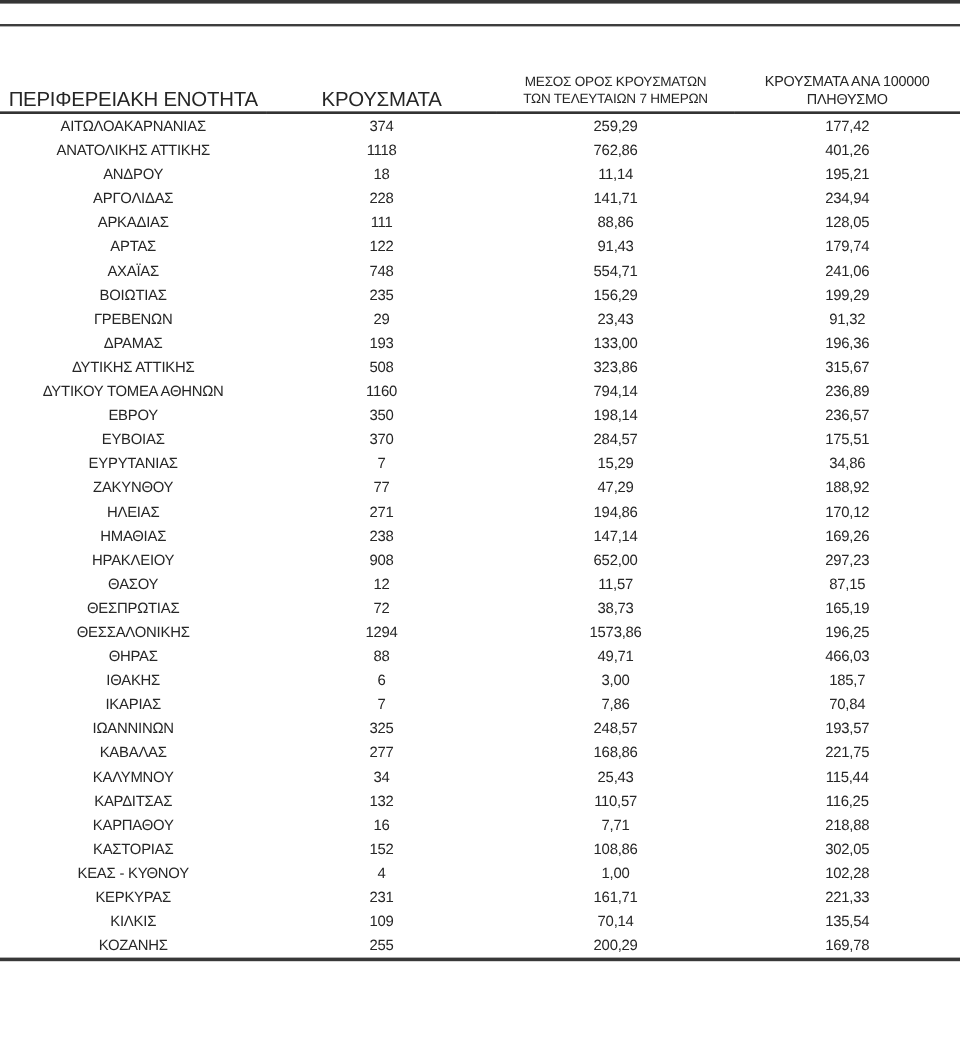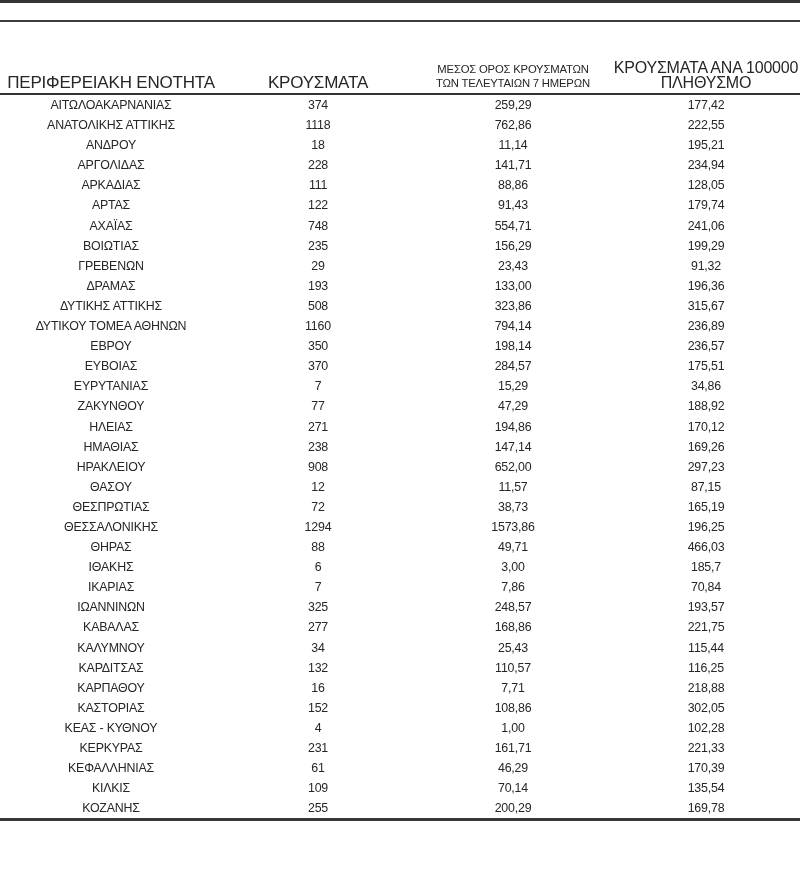--- a/index.html
+++ b/index.html
@@ -34,21 +34,21 @@
     vertical-align: bottom;
     text-align: center;
     font-weight: 400;
     padding: 0 0 3px 0;
     border-bottom: 2.5px solid #333333;
     font-size: 17px;
   }
   thead th .hl { display: block; line-height: 14.5px; white-space: nowrap; }
   thead th.small { font-size: 11.3px; }
   thead th.small .hl { line-height: 13.5px; }
-  thead th.big { font-size: 16px; }
+  thead th.big { font-size: 12px; }
   tbody td {
     text-align: center;
     vertical-align: middle;
     height: 20.1px;
     padding: 0;
     font-size: 12.4px;
     line-height: 20.1px;
     white-space: nowrap;
   }
   .rule-bottom { height: 3px; background: #383838; }
@@ -90,21 +90,21 @@
         <tr>
           <td>ΑΙΤΩΛΟΑΚΑΡΝΑΝΙΑΣ</td>
           <td>374</td>
           <td>259,29</td>
           <td>177,42</td>
         </tr>
         <tr>
           <td>ΑΝΑΤΟΛΙΚΗΣ ΑΤΤΙΚΗΣ</td>
           <td>1118</td>
           <td>762,86</td>
-          <td>222,55</td>
+          <td>401,26</td>
         </tr>
         <tr>
           <td>ΑΝΔΡΟΥ</td>
           <td>18</td>
           <td>11,14</td>
           <td>195,21</td>
         </tr>
         <tr>
           <td>ΑΡΓΟΛΙΔΑΣ</td>
           <td>228</td>
@@ -277,26 +277,20 @@
           <td>ΚΕΑΣ - ΚΥΘΝΟΥ</td>
           <td>4</td>
           <td>1,00</td>
           <td>102,28</td>
         </tr>
         <tr>
           <td>ΚΕΡΚΥΡΑΣ</td>
           <td>231</td>
           <td>161,71</td>
           <td>221,33</td>
-        </tr>
-        <tr>
-          <td>ΚΕΦΑΛΛΗΝΙΑΣ</td>
-          <td>61</td>
-          <td>46,29</td>
-          <td>170,39</td>
         </tr>
         <tr>
           <td>ΚΙΛΚΙΣ</td>
           <td>109</td>
           <td>70,14</td>
           <td>135,54</td>
         </tr>
         <tr>
           <td>ΚΟΖΑΝΗΣ</td>
           <td>255</td>

